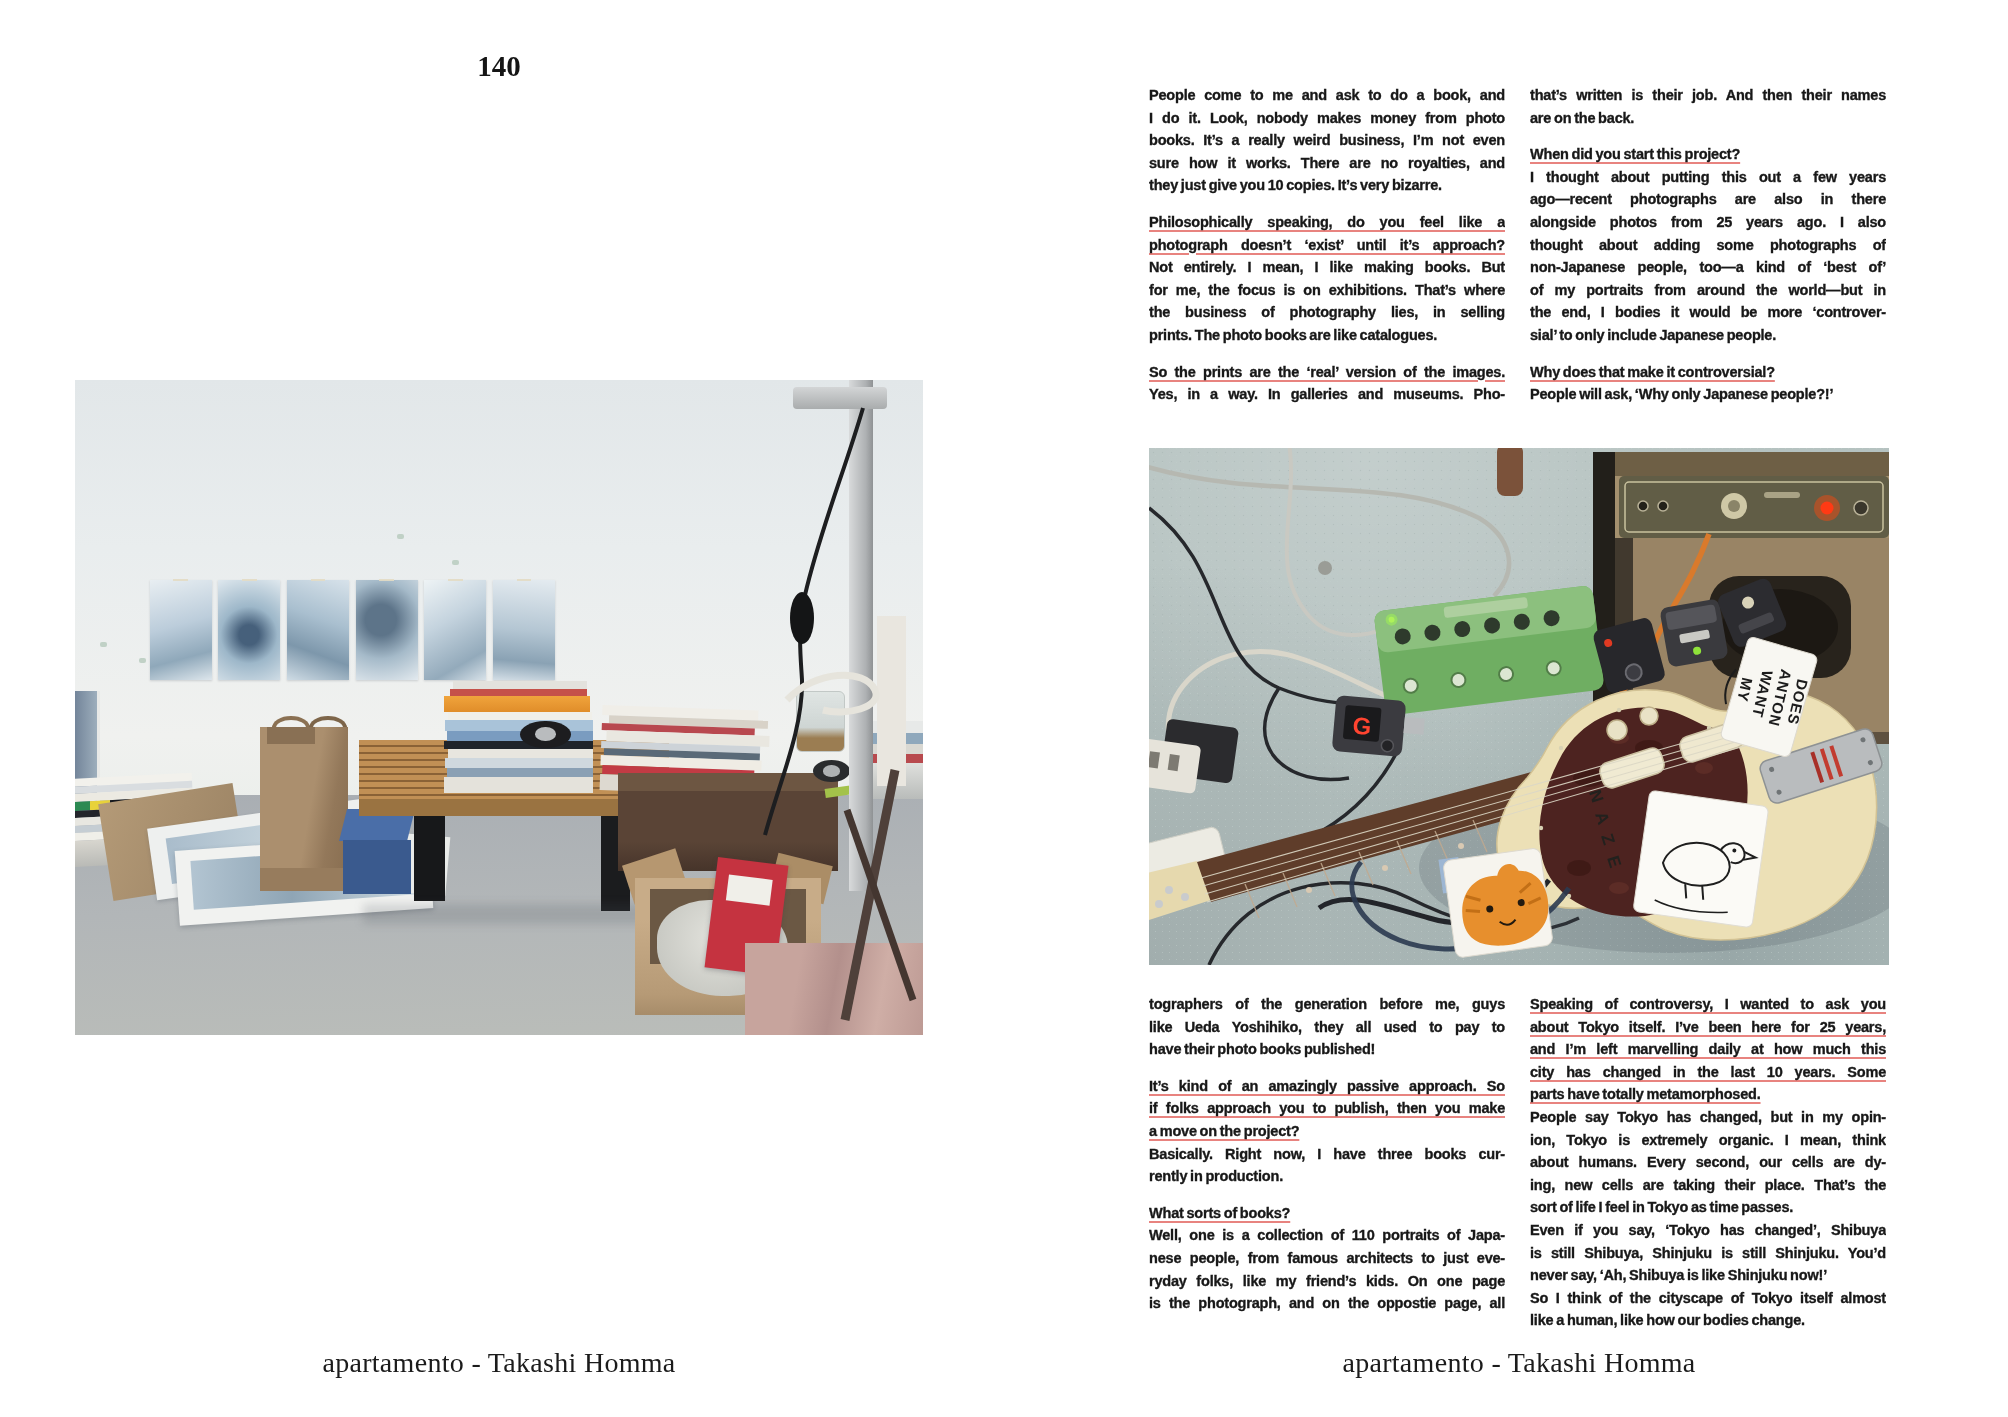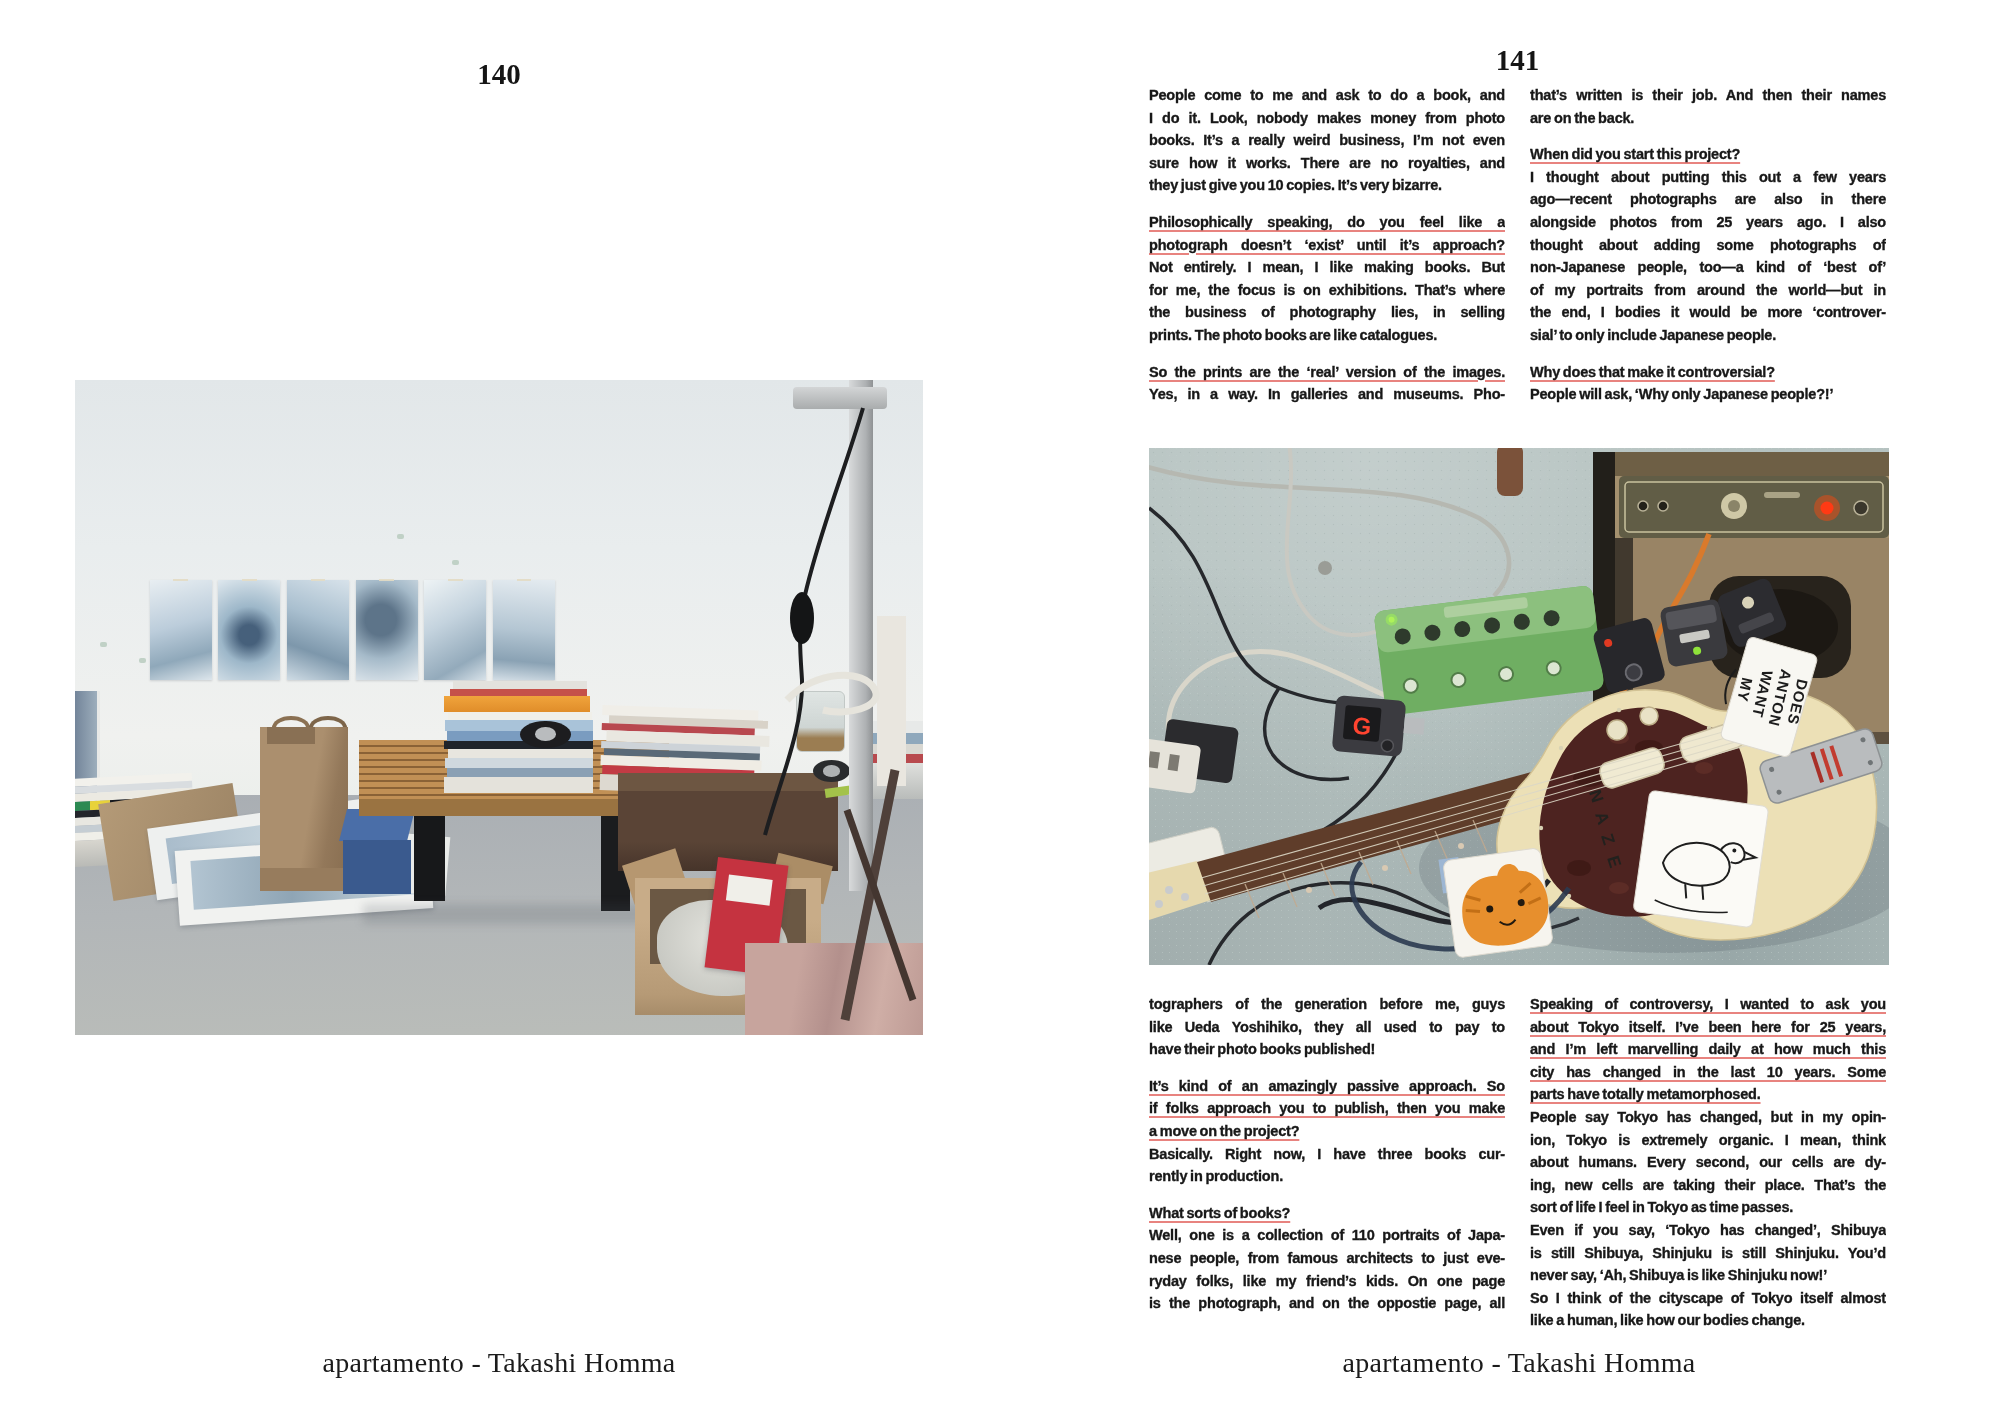--- a/index.html
+++ b/index.html
@@ -39,22 +39,21 @@
   #photo-right .grain{position:absolute;inset:0;opacity:.5;
       background-image:radial-gradient(#a7b5b3 13%,transparent 16%),radial-gradient(#c3cfcc 12%,transparent 15%);
       background-size:9px 9px,7px 7px;background-position:0 0,3px 4px;}
   svg text{font-family:"Liberation Sans",sans-serif;}
 </style>
 </head>
 <body>
 
 <div id="spread">
 
-  <div class="pageno" style="left:75px;width:848px;top:60px">140</div>
-  <div class="pageno" style="left:1149px;width:737px;top:46px">141</div>
+  <div class="pageno" style="left:75px;width:848px;top:52px">140</div>
 
   <div class="txtcol" style="left:1149px;top:84px">
       <div class="tline jl">People come to me and ask to do a book, and</div>
       <div class="tline jl">I do it. Look, nobody makes money from photo</div>
       <div class="tline jl">books. It’s a really weird business, I’m not even</div>
       <div class="tline jl">sure how it works. There are no royalties, and</div>
       <div class="tline">they just give you 10 copies. It’s very bizarre.</div>
       <div class="pgap"></div>
       <div class="tline q jl">Philosophically speaking, do you feel like a</div>
       <div class="tline q jl">photograph doesn’t ‘exist’ until it’s approach?</div>

